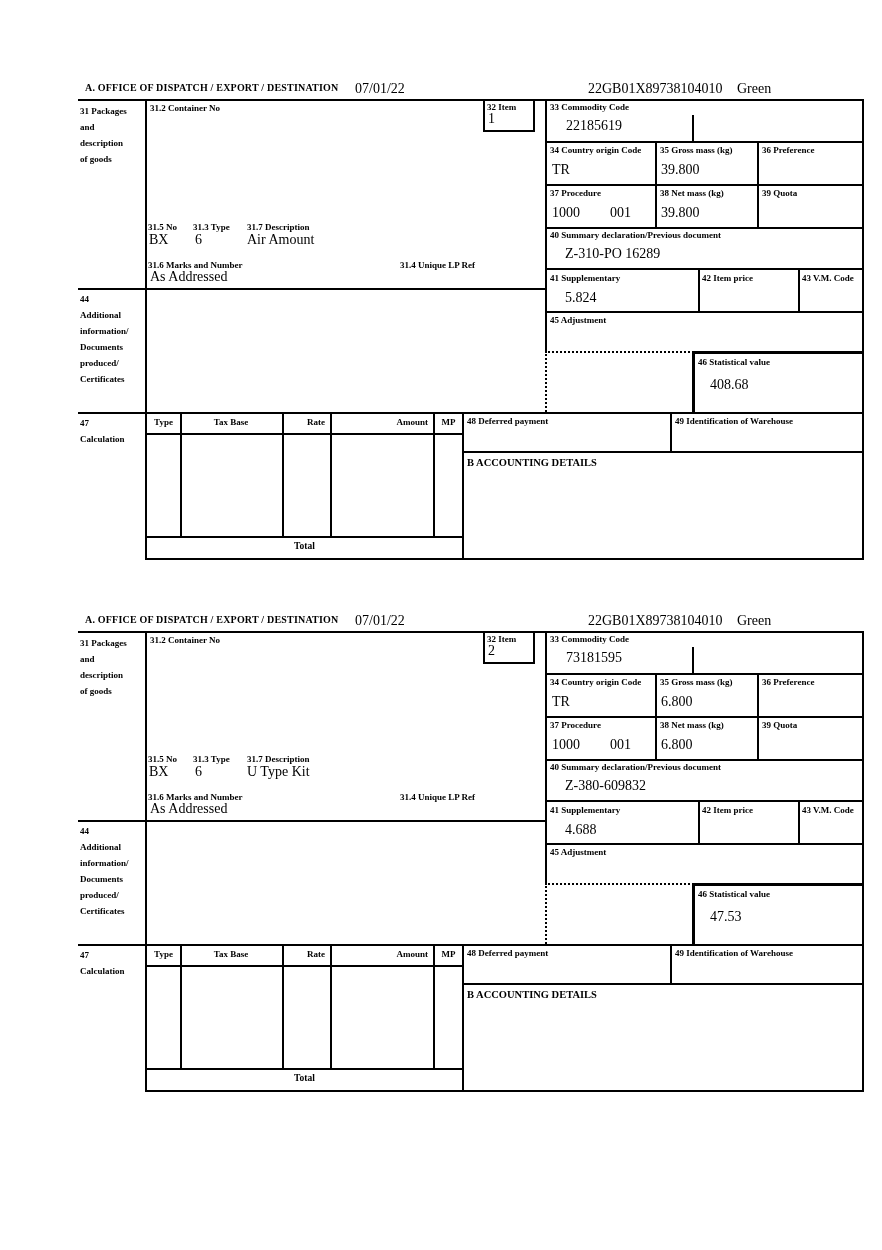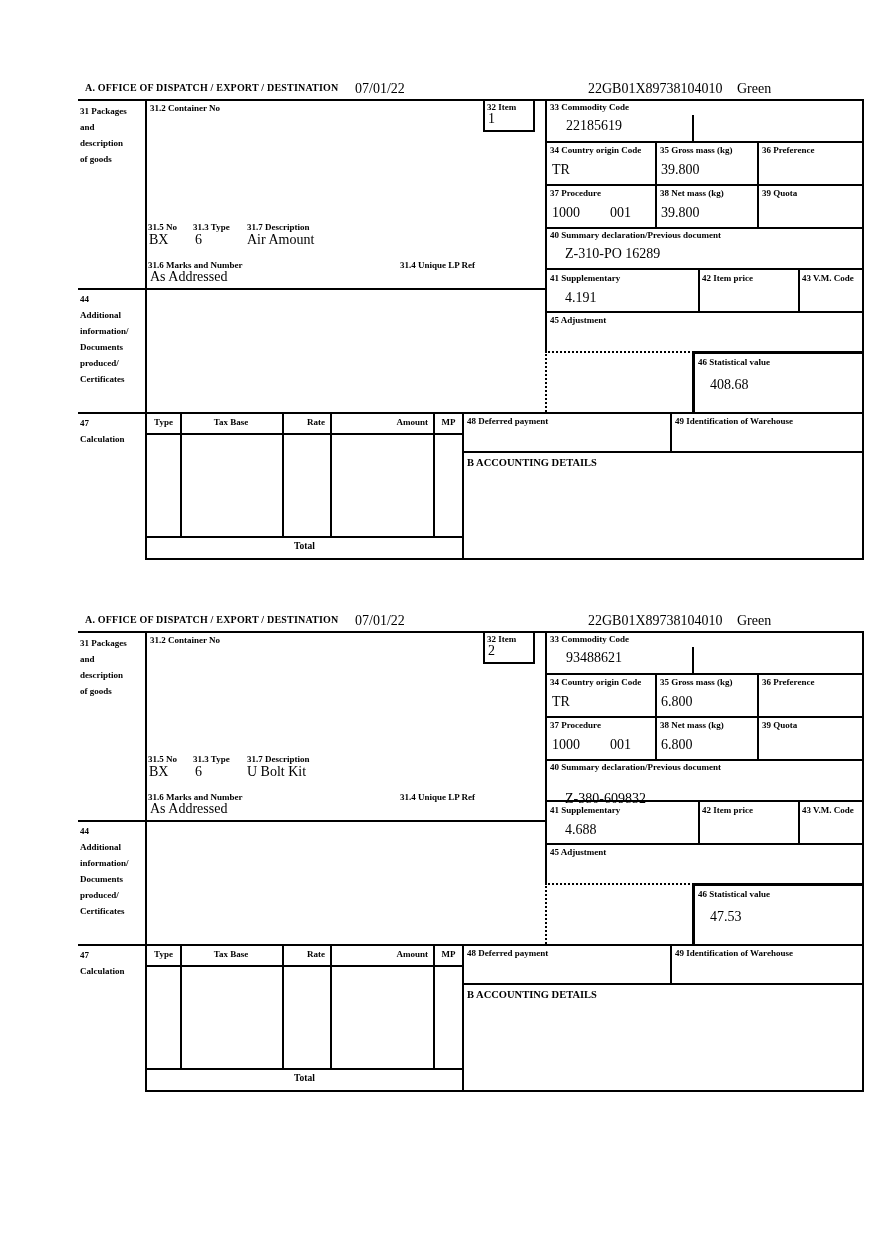--- a/index.html
+++ b/index.html
@@ -90,21 +90,21 @@
   <div class="t lbl" style="left:684px;top:65px">36 Preference</div>
   <div class="t lbl" style="left:472px;top:108px">37 Procedure</div>
   <div class="t val" style="left:474px;top:124px">1000</div>
   <div class="t val" style="left:532px;top:124px">001</div>
   <div class="t lbl" style="left:582px;top:108px">38 Net mass (kg)</div>
   <div class="t val" style="left:583px;top:124px">39.800</div>
   <div class="t lbl" style="left:684px;top:108px">39 Quota</div>
   <div class="t lbl" style="left:472px;top:150px">40 Summary declaration/Previous document</div>
   <div class="t val" style="left:487px;top:165px">Z-310-PO 16289</div>
   <div class="t lbl" style="left:472px;top:193px">41 Supplementary</div>
-  <div class="t val" style="left:487px;top:209px">4.191</div>
+  <div class="t val" style="left:487px;top:209px">5.824</div>
   <div class="t lbl" style="left:624px;top:193px">42 Item price</div>
   <div class="t lbl" style="left:724px;top:193px">43 V.M. Code</div>
   <div class="t lbl" style="left:472px;top:235px">45 Adjustment</div>
   <div class="t lbl" style="left:620px;top:277px">46 Statistical value</div>
   <div class="t val" style="left:632px;top:296px">408.68</div>
 
   <div class="t lbl ml" style="left:2px;top:211px">44
 Additional
 information/
 Documents
@@ -168,40 +168,40 @@
 description
 of goods</div>
   <div class="t lbl" style="left:72px;top:23px">31.2 Container No</div>
   <div class="t lbl" style="left:409px;top:22px">32 Item</div>
   <div class="t val" style="left:410px;top:30px">2</div>
   <div class="t lbl" style="left:70px;top:142px">31.5 No</div>
   <div class="t lbl" style="left:115px;top:142px">31.3 Type</div>
   <div class="t lbl" style="left:169px;top:142px">31.7 Description</div>
   <div class="t val" style="left:71px;top:151px">BX</div>
   <div class="t val" style="left:117px;top:151px">6</div>
-  <div class="t val" style="left:169px;top:151px">U Bolt Kit</div>
+  <div class="t val" style="left:169px;top:151px">U Type Kit</div>
   <div class="t lbl" style="left:70px;top:180px">31.6 Marks and Number</div>
   <div class="t lbl" style="left:322px;top:180px">31.4 Unique LP Ref</div>
   <div class="t val" style="left:72px;top:188px">As Addressed</div>
 
   <div class="t lbl" style="left:472px;top:22px">33 Commodity Code</div>
-  <div class="t val" style="left:488px;top:37px">93488621</div>
+  <div class="t val" style="left:488px;top:37px">73181595</div>
   <div class="t lbl" style="left:472px;top:65px">34 Country origin Code</div>
   <div class="t val" style="left:474px;top:81px">TR</div>
   <div class="t lbl" style="left:582px;top:65px">35 Gross mass (kg)</div>
   <div class="t val" style="left:583px;top:81px">6.800</div>
   <div class="t lbl" style="left:684px;top:65px">36 Preference</div>
   <div class="t lbl" style="left:472px;top:108px">37 Procedure</div>
   <div class="t val" style="left:474px;top:124px">1000</div>
   <div class="t val" style="left:532px;top:124px">001</div>
   <div class="t lbl" style="left:582px;top:108px">38 Net mass (kg)</div>
   <div class="t val" style="left:583px;top:124px">6.800</div>
   <div class="t lbl" style="left:684px;top:108px">39 Quota</div>
   <div class="t lbl" style="left:472px;top:150px">40 Summary declaration/Previous document</div>
-  <div class="t val" style="left:487px;top:178px">Z-380-609832</div>
+  <div class="t val" style="left:487px;top:165px">Z-380-609832</div>
   <div class="t lbl" style="left:472px;top:193px">41 Supplementary</div>
   <div class="t val" style="left:487px;top:209px">4.688</div>
   <div class="t lbl" style="left:624px;top:193px">42 Item price</div>
   <div class="t lbl" style="left:724px;top:193px">43 V.M. Code</div>
   <div class="t lbl" style="left:472px;top:235px">45 Adjustment</div>
   <div class="t lbl" style="left:620px;top:277px">46 Statistical value</div>
   <div class="t val" style="left:632px;top:296px">47.53</div>
 
   <div class="t lbl ml" style="left:2px;top:211px">44
 Additional

